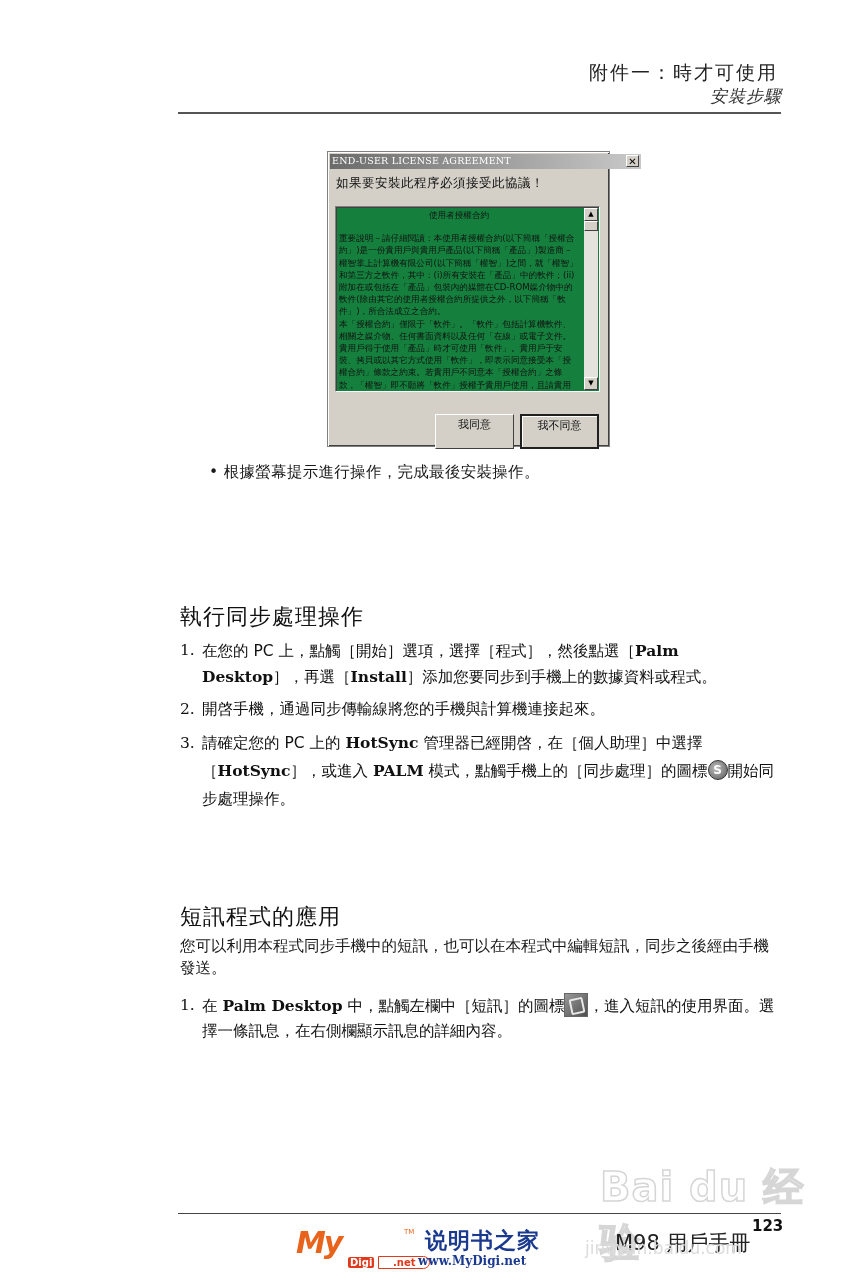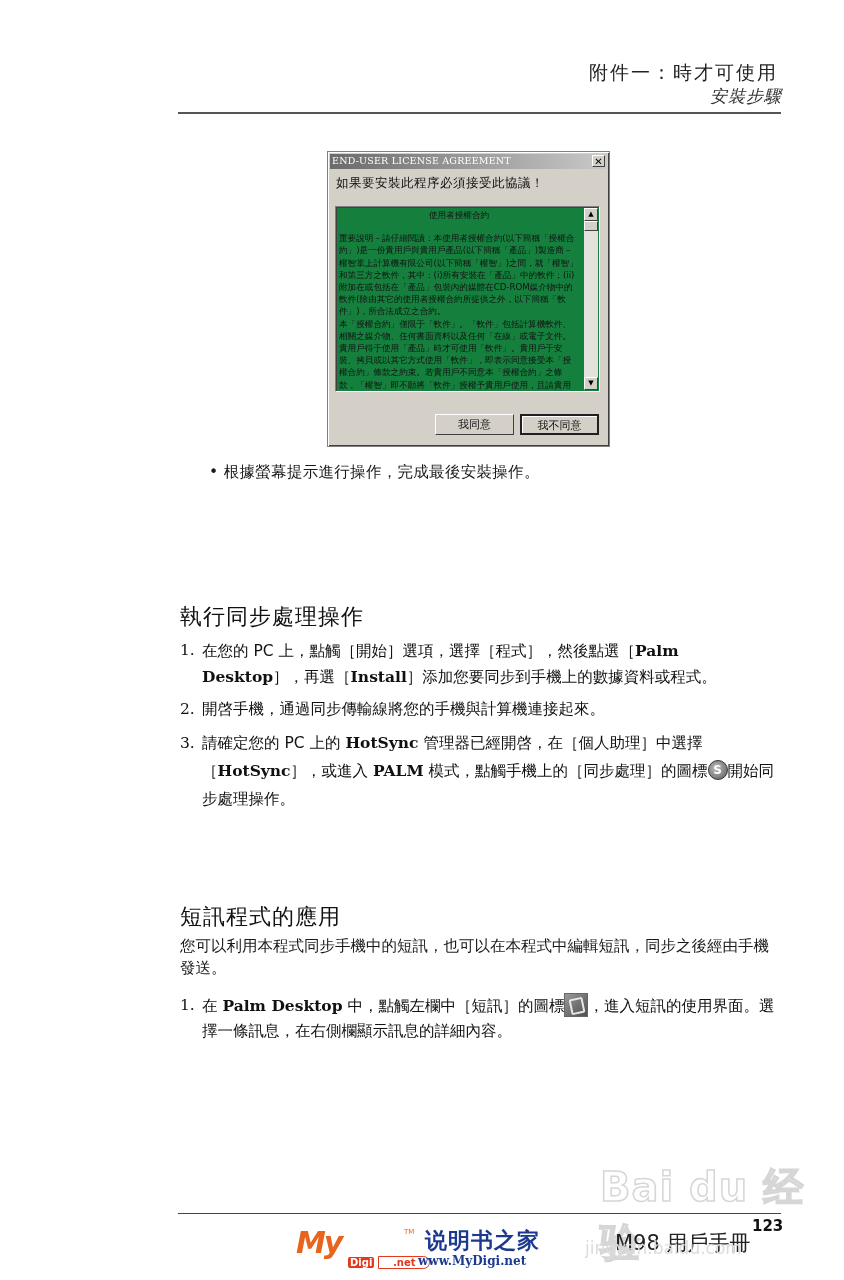--- a/index.html
+++ b/index.html
@@ -5,34 +5,34 @@
   html,body{margin:0;padding:0;background:#ffffff;}
   body{width:844px;height:1280px;position:relative;overflow:hidden;
        font-family:"DejaVu Serif","Liberation Serif",serif;color:#1a1a1a;}
   .abs{position:absolute;}
   
   .hdr-title{right:66px;top:60px;font-size:19px;letter-spacing:2px;font-family:"DejaVu Sans","Liberation Sans",sans-serif;color:#222;}
   .hdr-sub{right:62px;top:85px;font-size:17px;font-style:italic;letter-spacing:1px;color:#333;font-family:"DejaVu Serif",serif;}
   .hdr-rule{left:178px;top:112px;width:603px;height:2px;background:#555;}
   
   .dlg{left:327px;top:151px;width:283px;height:296px;background:#d4d0c8;border:1px solid #808080;box-shadow:inset 1px 1px 0 #fff, inset -1px -1px 0 #404040;box-sizing:border-box;}
-  .dlg-titlebar{left:2px;top:2px;width:277px;height:15px;background:linear-gradient(to right,#6b6b6b,#c9c9c9);}
+  .dlg-titlebar{left:2px;top:2px;width:277px;height:15px;background:linear-gradient(to right,#6b6b6b,#c9c9c9);padding-left:34px;}
   .dlg-title{left:2px;top:1px;font-family:"DejaVu Serif",serif;font-size:9.5px;color:#fff;letter-spacing:0.2px;white-space:nowrap;}
   .dlg-close{right:2px;top:1px;width:13px;height:12px;background:#d4d0c8;border:1px solid;border-color:#fff #404040 #404040 #fff;font-size:10px;line-height:11px;text-align:center;font-family:"DejaVu Sans",sans-serif;font-weight:bold;color:#000;box-sizing:border-box;}
   .dlg-prompt{left:8px;top:23px;font-size:12.5px;font-family:"DejaVu Sans",sans-serif;color:#111;letter-spacing:0.5px;}
   .dlg-textbox{left:7px;top:54px;width:265px;height:186px;background:#15803d;border:1px solid;border-color:#808080 #fff #fff #808080;box-shadow:inset 1px 1px 0 #404040;overflow:hidden;box-sizing:border-box;}
   .lic-content{left:3px;top:2px;width:240px;font-family:"DejaVu Sans",sans-serif;font-size:8.6px;line-height:12.2px;color:#111;}
   .lic-head{text-align:center;margin-bottom:11px;}
   .lic-content p{margin:0;}
   .dlg-scroll{right:1px;top:1px;width:14px;height:182px;background:#e4e2dc;}
   .sb-btn{width:14px;height:13px;background:#d4d0c8;border:1px solid;border-color:#fff #404040 #404040 #fff;box-sizing:border-box;font-size:7px;line-height:11px;text-align:center;color:#000;}
   .sb-up{left:0;top:0;}
   .sb-thumb{left:0;top:13px;height:10px;}
   .sb-down{left:0;bottom:0;}
-  .dlg-btn{top:262px;width:79px;height:21px;background:#d4d0c8;border:1px solid;border-color:#fff #404040 #404040 #fff;box-sizing:border-box;font-family:"DejaVu Sans",sans-serif;font-size:11px;text-align:center;line-height:19px;color:#111;}
+  .dlg-btn{top:262px;width:79px;height:35px;background:#d4d0c8;border:1px solid;border-color:#fff #404040 #404040 #fff;box-sizing:border-box;font-family:"DejaVu Sans",sans-serif;font-size:11px;text-align:center;line-height:19px;color:#111;}
   .btn-agree{left:107px;}
   .btn-disagree{left:192px;border:2px solid #202020;box-shadow:inset 1px 1px 0 #fff;}
   
   .bullet-line{left:209px;top:462px;font-size:15.5px;letter-spacing:0.3px;font-family:"DejaVu Sans",sans-serif;}
   .h2{font-size:22px;font-family:"DejaVu Sans","Liberation Sans",sans-serif;font-weight:normal;letter-spacing:1px;color:#111;}
   .h2-sync{left:180px;top:602px;}
   .h2-sms{left:180px;top:902px;}
   .item{font-size:15.5px;line-height:25px;font-family:"DejaVu Sans",sans-serif;color:#111;}
   .item b{font-family:"DejaVu Serif","Liberation Serif",serif;font-weight:bold;}
   .num{position:absolute;left:0;top:0;font-family:"DejaVu Serif",serif;}

